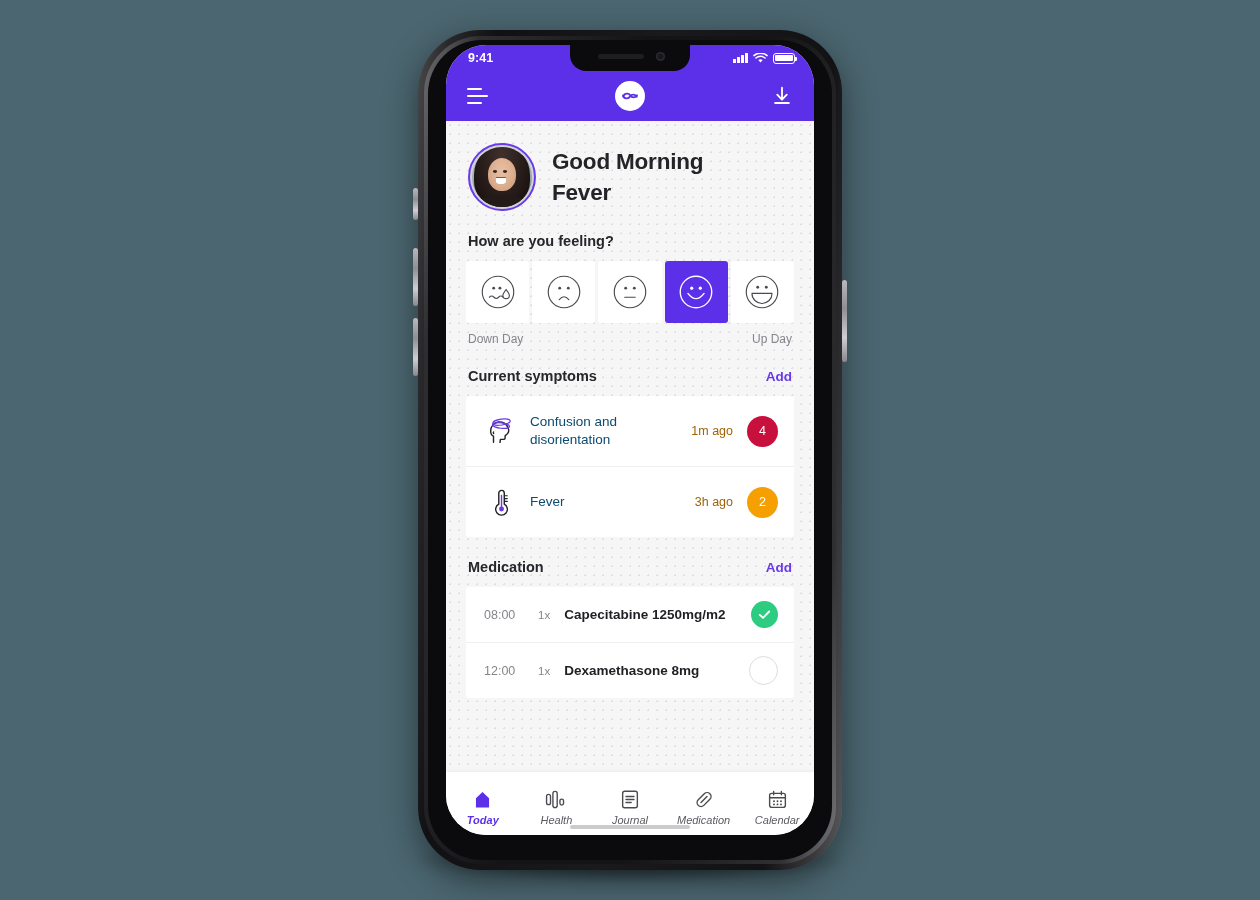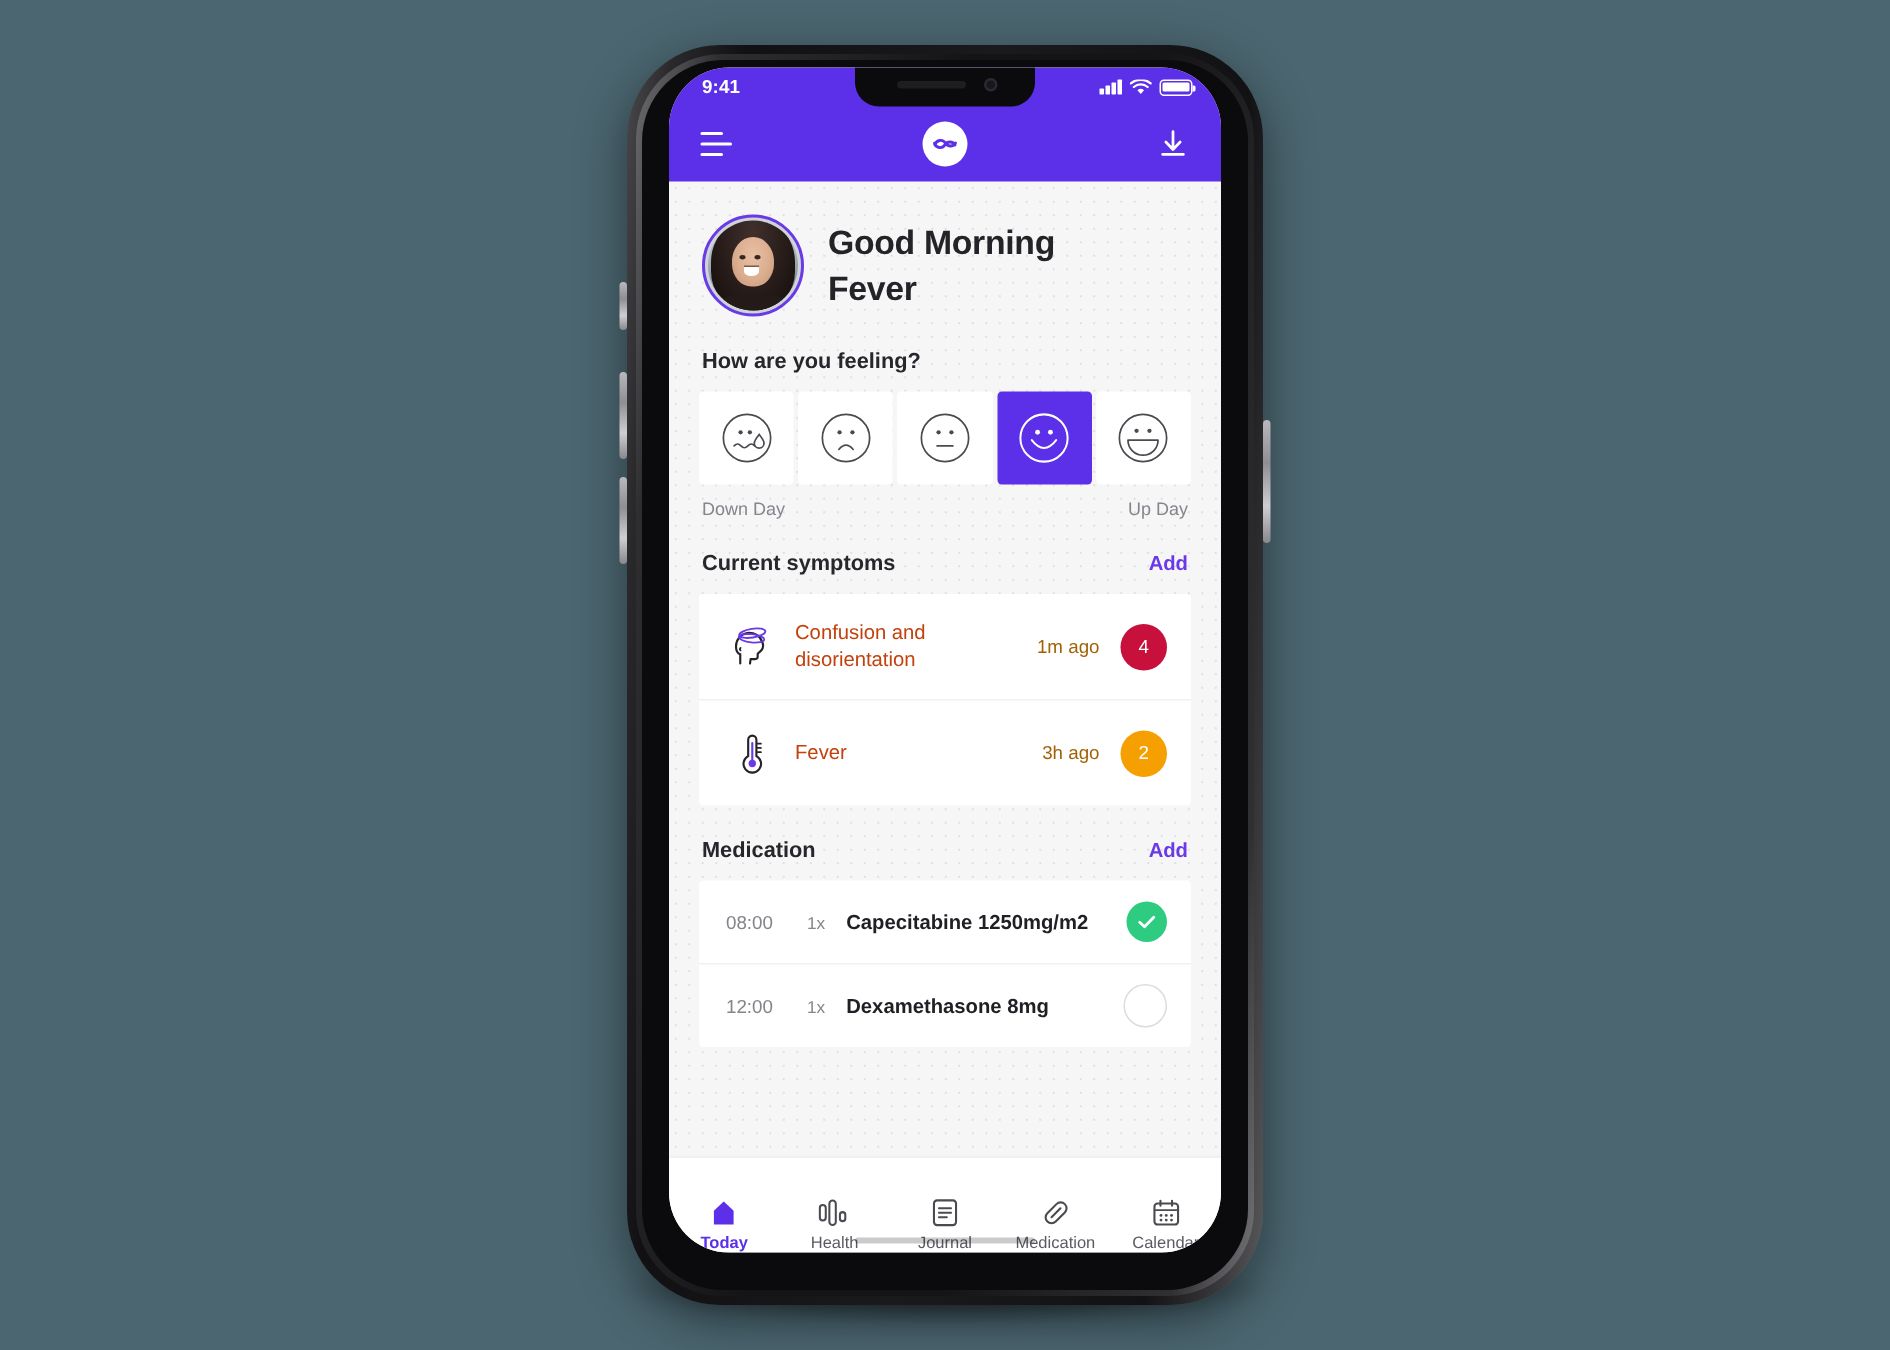--- a/index.html
+++ b/index.html
@@ -316,21 +316,21 @@
     align-items: center;
     height: 70px;
     padding: 0 16px 0 18px;
     border-bottom: 1px solid #f0f0f2;
   }
   .sym-row:last-child { border-bottom: none; }
   .sym-icon { width: 36px; flex: 0 0 36px; display:flex; align-items:center; justify-content:center; }
   .sym-name {
     flex: 1 1 auto;
     font-size: 13.5px;
-    color: #c2410c;
+    color: #0c4a6e;
     line-height: 1.36;
     margin-left: 10px;
     padding-right: 8px;
   }
   .sym-time {
     font-size: 12.5px;
     color: #a16207;
     margin-right: 14px;
     white-space: nowrap;
   }
@@ -381,24 +381,25 @@
   .med-check.done { background: #2ecc80; }
   .med-check.todo { border: 1.4px solid #dcdce0; background: #fff; }
 
   
   .tabbar {
     position: absolute;
     left: 0; right: 0; bottom: 0;
     height: 56px;
     background: #fff;
     display: flex;
-    align-items: flex-end;
+    align-items: center;
     padding-top: 7px;
     box-shadow: 0 -1px 3px rgba(0,0,0,0.05);
     z-index: 20;
+    font-style: italic;
   }
   .tab {
     flex: 1 1 0;
     display: flex;
     flex-direction: column;
     align-items: center;
     gap: 4px;
     cursor: pointer;
   }
   .tab-ico { height: 22px; display: flex; align-items: center; justify-content: center; }

